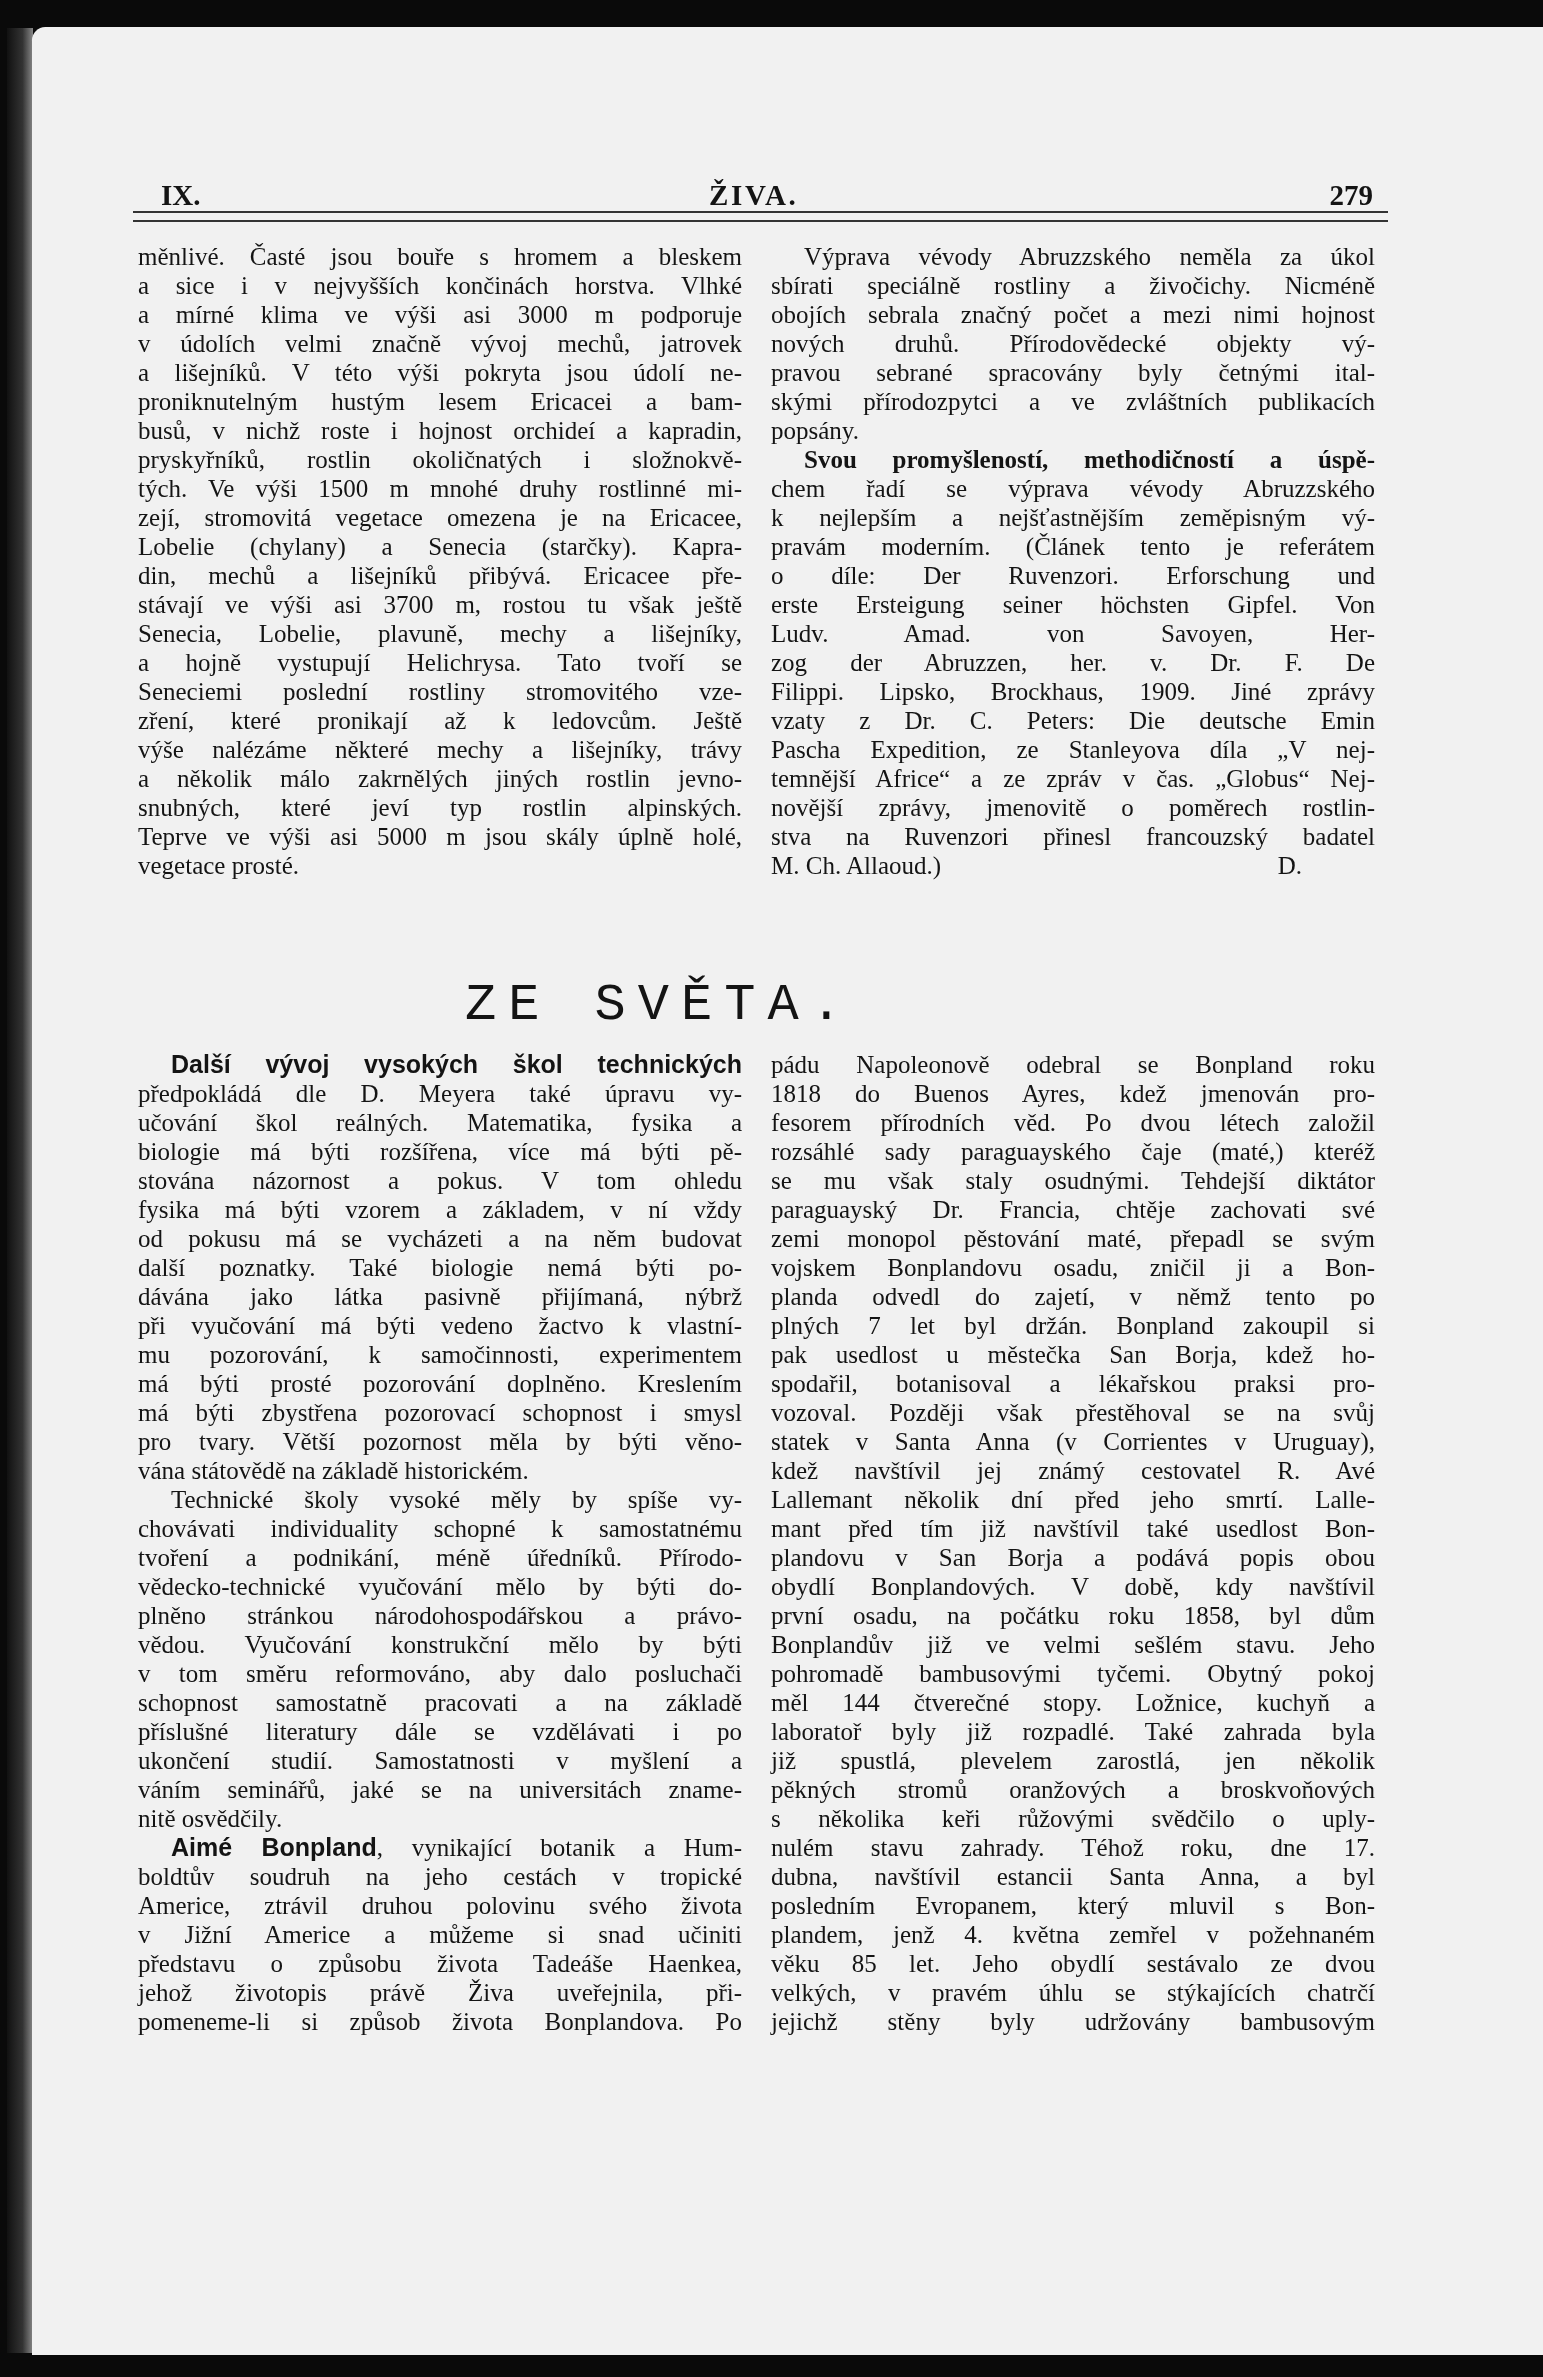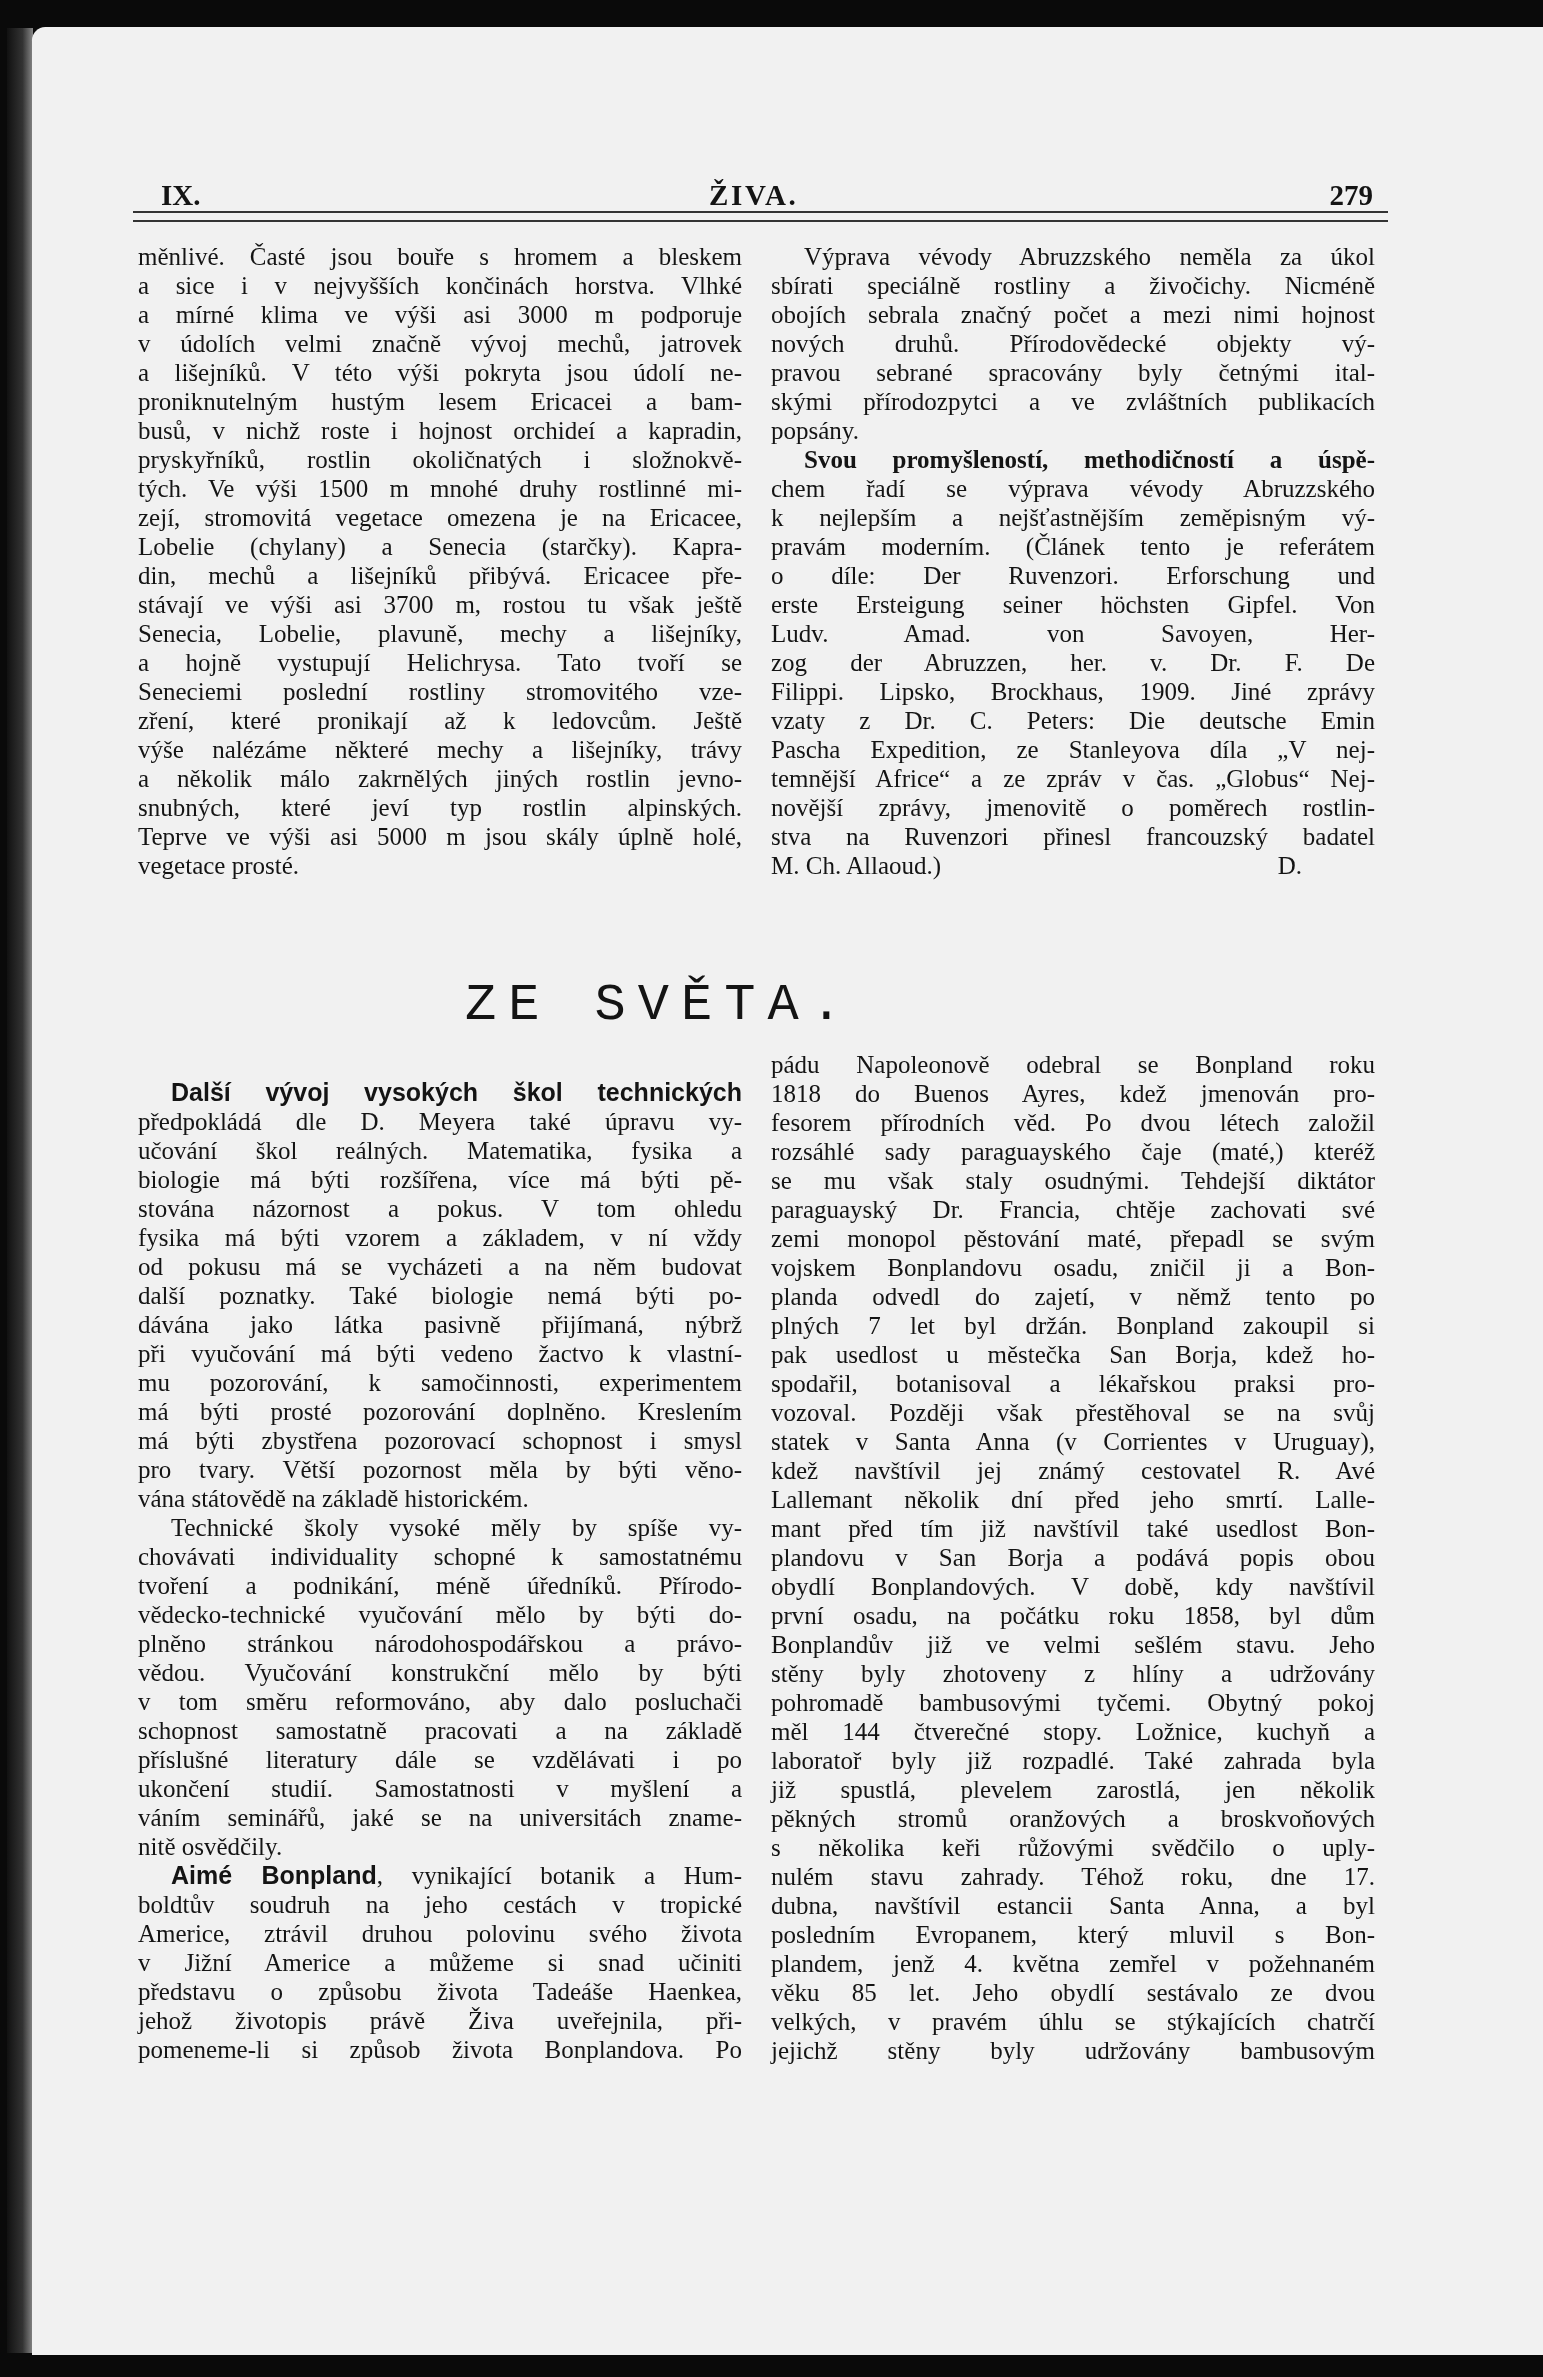--- a/index.html
+++ b/index.html
@@ -41,21 +41,21 @@
   .c1 { left: 138px; top: 242px; font-family: Liberation Serif, serif; }
   .c2 { left: 771px; top: 242px; }
   .c3 { left: 138px; top: 1050px; }
   .c4 { left: 771px; top: 1050px; }
   .section {
     position: absolute; left: 465px; top: 976px; width: 598px; text-align: left;
     font-family: Liberation Mono, monospace;
     font-size: 52px; letter-spacing: 12px; font-weight: normal;
   }
   .bold-sans {
-    font-family: "Liberation Sans", "DejaVu Sans", sans-serif; font-weight: bold; margin-top: 28px;
+    font-family: "Liberation Sans", "DejaVu Sans", sans-serif; font-weight: bold;
   }
   .sig { float: right; margin-right: 73px; }
 </style>
 </head>
 <body>
 
 <div class="left-shadow"></div>
 <div class="page"></div>
 
 <div class="header">
@@ -169,21 +169,20 @@
     <span class="line">spodařil, botanisoval a lékařskou praksi pro-</span>
     <span class="line">vozoval. Později však přestěhoval se na svůj</span>
     <span class="line">statek v Santa Anna (v Corrientes v Uruguay),</span>
     <span class="line">kdež navštívil jej známý cestovatel R. Avé</span>
     <span class="line">Lallemant několik dní před jeho smrtí. Lalle-</span>
     <span class="line">mant před tím již navštívil také usedlost Bon-</span>
     <span class="line">plandovu v San Borja a podává popis obou</span>
     <span class="line">obydlí Bonplandových. V době, kdy navštívil</span>
     <span class="line">první osadu, na počátku roku 1858, byl dům</span>
     <span class="line">Bonplandův již ve velmi sešlém stavu. Jeho</span>
-    <span class="line">stěny byly zhotoveny z hlíny a udržovány</span>
     <span class="line">pohromadě bambusovými tyčemi. Obytný pokoj</span>
     <span class="line">měl 144 čtverečné stopy. Ložnice, kuchyň a</span>
     <span class="line">laboratoř byly již rozpadlé. Také zahrada byla</span>
     <span class="line">již spustlá, plevelem zarostlá, jen několik</span>
     <span class="line">pěkných stromů oranžových a broskvoňových</span>
     <span class="line">s několika keři růžovými svědčilo o uply-</span>
     <span class="line">nulém stavu zahrady. Téhož roku, dne 17.</span>
     <span class="line">dubna, navštívil estancii Santa Anna, a byl</span>
     <span class="line">posledním Evropanem, který mluvil s Bon-</span>
     <span class="line">plandem, jenž 4. května zemřel v požehnaném</span>

